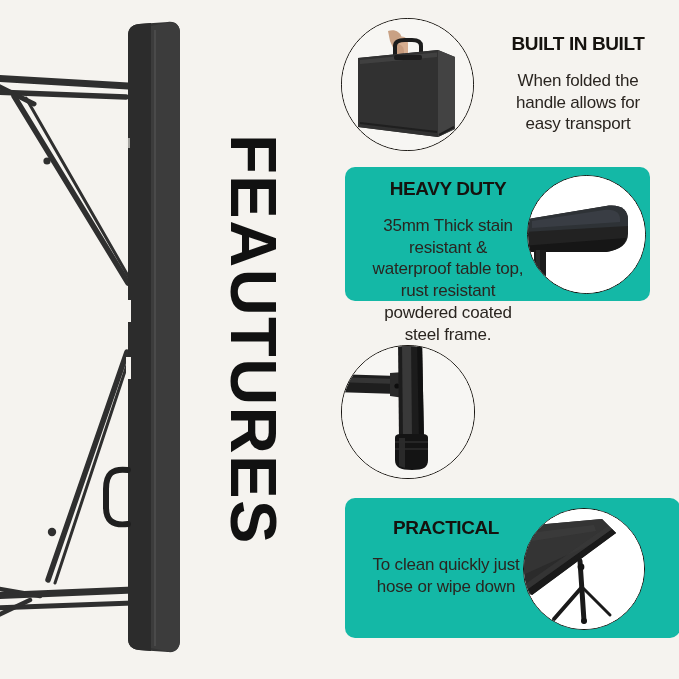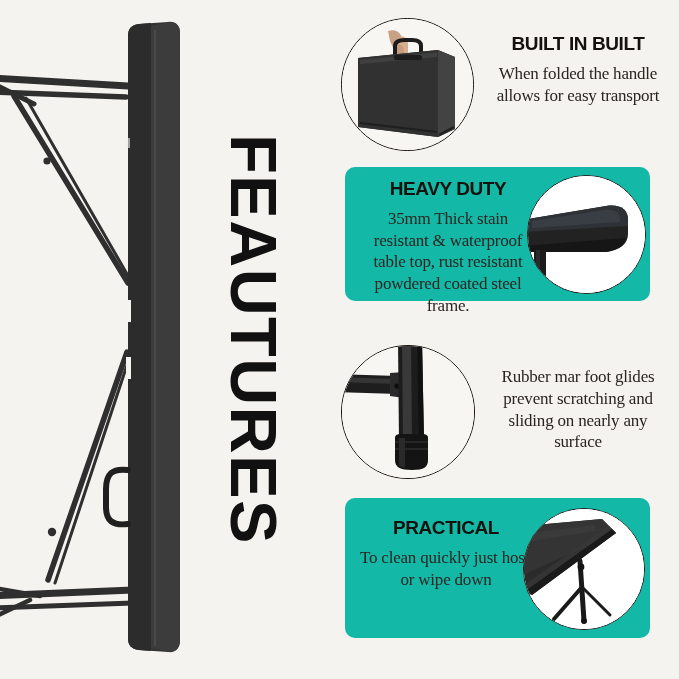--- a/index.html
+++ b/index.html
@@ -97,27 +97,27 @@
     font-size: 19px;
     letter-spacing: -0.4px;
     color: #15120e;
     line-height: 1.1;
     margin: 0 0 5px 0;
   }
   .heading.small {
     font-size: 17.5px;
   }
   .body {
-    font-family: Liberation Serif, serif;
+    font-family: Liberation Sans, sans-serif;
     font-weight: normal;
     font-size: 17px;
     color: #2a2520;
     line-height: 1.28;
     letter-spacing: -0.2px;
-    margin: 8px;
+    margin: 15px;
   }
   .center { text-align: center; }
 </style>
 </head>
 <body>
 
 <div id="stage">
 
   <div class="photo-pane">
     <svg width="200" height="679" viewBox="0 0 200 679">
@@ -258,25 +258,24 @@
 
         <path d="M53,92 C53,89 55,88 59,88 L80,88 C84,88 86,89 86,92 L86,114
                  C86,121 82,124 70,124 C58,124 53,121 53,114 Z" fill="#141414"></path>
         <path d="M57,92 L63,92 L63,122 L57,120 Z" fill="#303030" opacity="0.8"></path>
         <path d="M53,96 L86,96" stroke="#2c2c2c" stroke-width="1.6" fill="none"></path>
         <path d="M53,103 L86,103" stroke="#2c2c2c" stroke-width="1.4" fill="none"></path>
       </svg>
     </div>
 
     <div class="txt center" style="left:148px; top:23px; width:196px;">
-      <p class="body">Rubber mar foot glides prevent scratching and sliding on nearly any surface</p>
-    </div>
-  </div>
-
-  <div class="panel filled" style="left:345px; top:498px; width:305px; height:140px;">
+    </div>
+  </div>
+
+  <div class="panel filled" style="left:345px; top:498px; width:335px; height:140px;">
 
     <div class="txt center" style="left:6px; top:20px; width:190px;">
       <p class="heading">PRACTICAL</p>
       <p class="body">To clean quickly just hose or wipe down</p>
     </div>
 
     <div class="bubble" style="left:178px; top:10px; width:120px; height:120px;">
       <svg width="120" height="120" viewBox="0 0 120 120">
         <rect x="0" y="0" width="120" height="120" fill="#ffffff"></rect>
 

